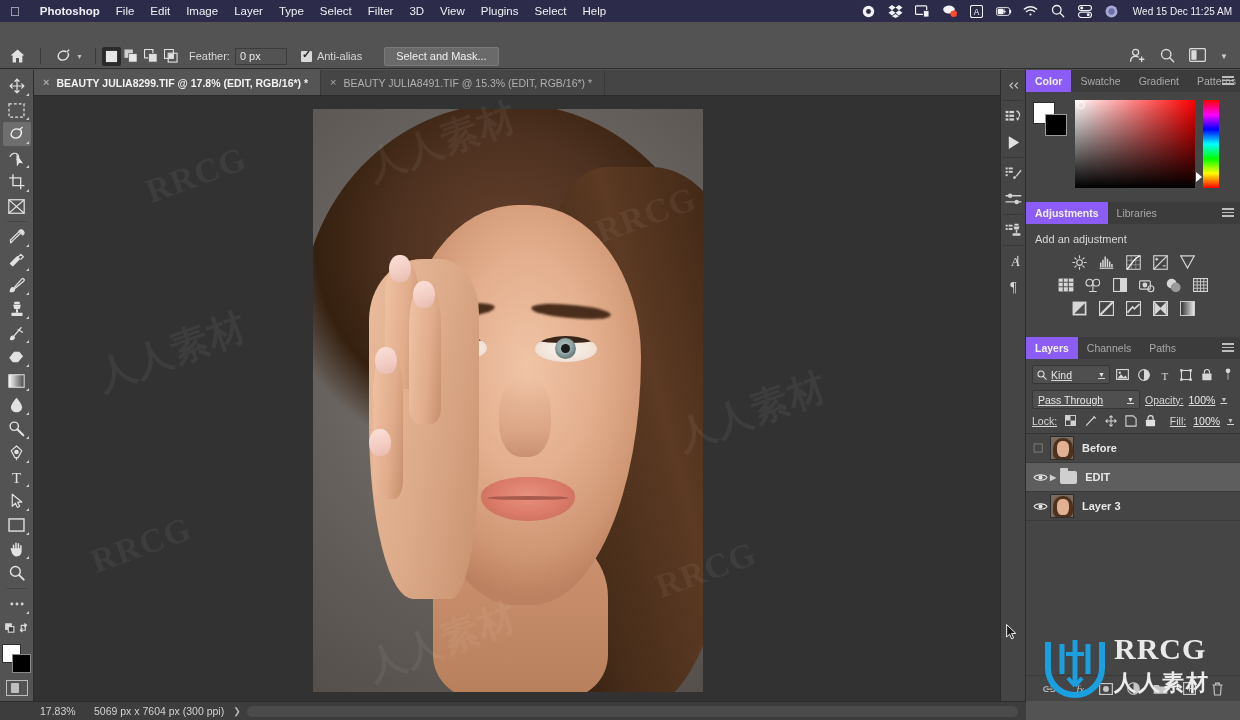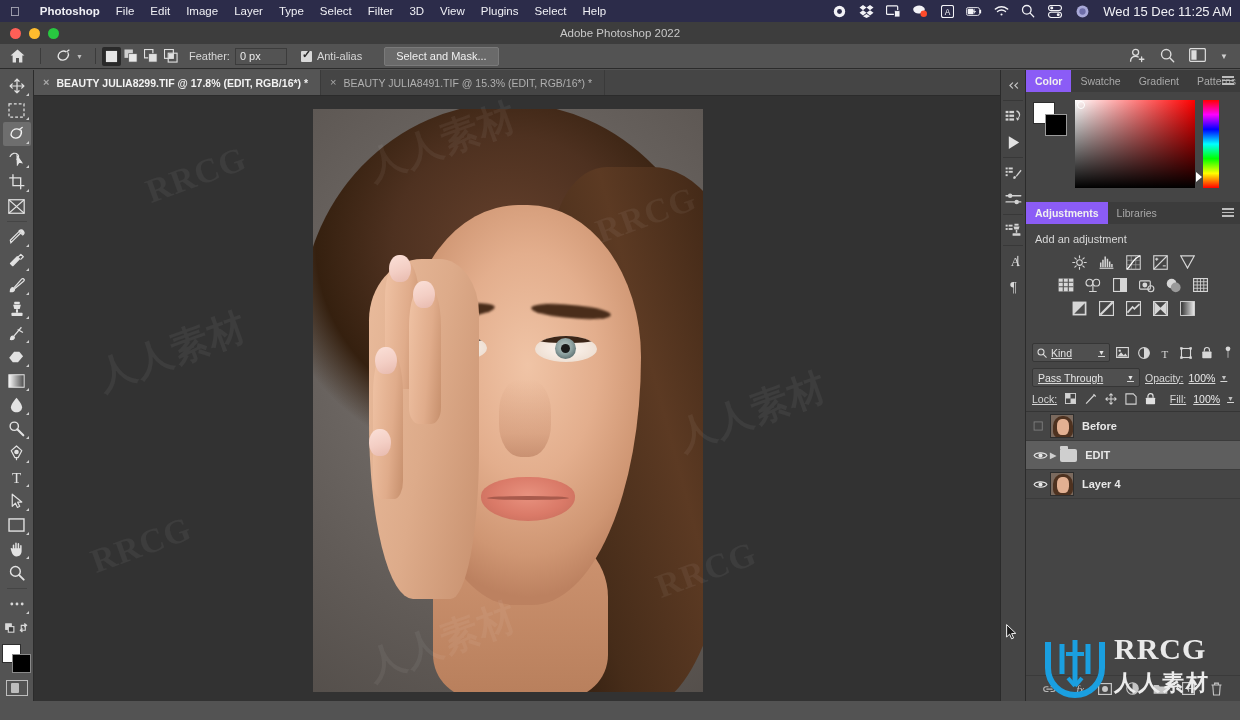--- a/index.html
+++ b/index.html
@@ -15,21 +15,21 @@
   .macbar {
     position: absolute; top: 0; left: 0; width: 1240px; height: 22px;
     background: #2c2c4a; display: flex; align-items: center;
     font-size: 11.5px; color: #f0f0f5; z-index: 50;
   }
   .macbar .apple { margin: 0 12px 0 10px; font-size: 13px; line-height: 1; }
   .macbar .mi { padding: 0 8px; white-space: nowrap; }
   .macbar .mi.bold { font-weight: bold; }
   .macbar .right { margin-left: auto; display: flex; align-items: center; padding-right: 8px; gap: 11px; }
   .macbar .right .sysicon { display: inline-flex; align-items: center; justify-content: center; width: 16px; height: 15px; position: relative; }
-  .macbar .clock { font-size: 13px; padding-left: 2px; white-space: nowrap; }
+  .macbar .clock { font-size: 10px; padding-left: 2px; white-space: nowrap; }
 
   
   .titlebar {
     position: absolute; top: 22px; left: 0; width: 1240px; height: 22px;
     background: #3d3d3d; display: flex; align-items: center; z-index: 40;
   }
   .traffic { display: flex; gap: 8px; padding-left: 10px; }
   .traffic i { width: 11px; height: 11px; border-radius: 50%; display: block; }
   .traffic .r { background: #ff5f57; } .traffic .y { background: #febc2e; } .traffic .g { background: #28c840; }
   .titlebar .apptitle {
@@ -247,21 +247,21 @@
   .layer-row .thumb .mini-hair { position: absolute; left: 2px; top: 1px; width: 20px; height: 22px; background: #4e3220; border-radius: 46% 46% 30% 30%; }
   .layer-row .lname { font-size: 11px; color: #e8e8e8; }
   .layer-row .disc { font-size: 8px; color: #cfcfcf; margin-right: 4px; }
   .folder-ic { width: 17px; height: 13px; background: #cfcfcf; border-radius: 1px 2px 2px 2px; margin-right: 8px; position: relative; }
   .folder-ic::before { content:""; position:absolute; left:0; top:-3px; width:8px; height:3px; background:#cfcfcf; border-radius:1px 1px 0 0; }
 
   .layer-footer {
     position: absolute; bottom: 0; left: 0; width: 214px; height: 26px; background: #454545;
     display: flex; align-items: center; justify-content: space-around; padding: 0 10px; border-top: 1px solid #3a3a3a;
   }
-  .layer-footer .fi { width: 15px; height: 15px; display: flex; align-items: center; justify-content: center; }
+  .layer-footer .fi { width: 15px; height: 15px; display: flex; align-items: center; justify-content: flex-end; }
 
   
   .statusbar {
     position: absolute; bottom: 0; left: 0; width: 1026px; height: 19px;
     background: #3d3d3d; display: flex; align-items: center; font-size: 10.5px; color: #d2d2d2; z-index: 35;
     border-top: 1px solid #2b2b2b;
   }
   .statusbar .zoom { padding-left: 40px; min-width: 94px; }
   .statusbar .dims { }
   .statusbar .arrow { margin-left: 9px; font-size: 9px; color: #b5b5b5; }
@@ -359,28 +359,20 @@
       <span class="sysicon">
         <svg width="13" height="13" viewBox="0 0 14 14">
             <circle cx="7" cy="7" r="6.4" fill="#a9a9d8"></circle>
             <circle cx="7" cy="7" r="3.4" fill="#6e6ea8"></circle>
           </svg>
       </span>
       <span class="clock">Wed 15 Dec  11:25 AM</span>
     </span>
   </div>
 
-  <div class="titlebar">
-    <div class="traffic">
-      <i class="r"></i>
-      <i class="y"></i>
-      <i class="g"></i>
-    </div>
-    <div class="apptitle">Adobe Photoshop 2022</div>
-  </div>
 
   <div class="optbar">
     <span class="homebtn">
       <svg width="15" height="14" viewBox="0 0 16 15" fill="#e0e0e0">
           <path d="M8 0.6 L15.4 7 L13.2 7 L13.2 14.4 L9.6 14.4 L9.6 9.6 L6.4 9.6 L6.4 14.4 L2.8 14.4 L2.8 7 L0.6 7 Z"></path>
         </svg>
     </span>
     <span class="sep-v"></span>
     <span class="tool-preset">
       <svg width="18" height="17" viewBox="0 0 19 18" fill="none" stroke="#e6e6e6" stroke-width="1.4">
@@ -905,20 +897,30 @@
                   </linearGradient>
                 </defs>
                 <rect x="0.6" y="0.6" width="14.8" height="14.8" fill="url(#gm)" stroke="#d6d6d6" stroke-width="1"></rect>
               </svg>
           </span>
         </div>
       </div>
     </div>
 
     <div class="panel" style="margin-top:4px;">
+      <div class="panel-tabs">
+        <div class="ptab active">Layers</div>
+        <div class="ptab">Channels</div>
+        <div class="ptab">Paths</div>
+        <div class="pmenu">
+            <i></i>
+            <i></i>
+            <i></i>
+          </div>
+      </div>
 
       <div class="layers-head">
         <div class="kindrow">
           <div class="kindsel">
             <svg width="10" height="10" viewBox="0 0 11 11" fill="none" stroke="#dcdcdc" stroke-width="1.2">
                 <circle cx="4.4" cy="4.4" r="3.3"></circle>
                 <path d="M7 7 L10.2 10.2" stroke-linecap="round"></path>
               </svg>
             <span>Kind</span>
             <span class="chev">▼</span>
@@ -1043,21 +1045,21 @@
           <span class="eyebox">
             <svg width="15" height="11" viewBox="0 0 16 12" fill="none" stroke="#e6e6e6" stroke-width="1.2">
                 <path d="M1 6 C3.2 2.2 12.8 2.2 15 6 C12.8 9.8 3.2 9.8 1 6 Z"></path>
                 <circle cx="8" cy="6" r="2.2" fill="#e6e6e6" stroke="none"></circle>
               </svg>
           </span>
           <span class="thumb">
             <i class="mini-hair"></i>
               <i class="mini-face"></i>
           </span>
-          <span class="lname">Layer 4</span>
+          <span class="lname">Layer 3</span>
         </div>
       </div>
 
       <div class="layer-footer">
         <span class="fi">
           <svg width="15" height="10" viewBox="0 0 16 11" fill="none" stroke="#b8b8b8" stroke-width="1.2" stroke-linecap="round">
               <path d="M6.4 3 L4.2 3 A2.6 2.6 0 0 0 4.2 8.2 L6.4 8.2 M9.6 3 L11.8 3 A2.6 2.6 0 0 1 11.8 8.2 L9.6 8.2 M5 5.6 L11 5.6"></path>
             </svg>
         </span>
         <span class="fi">
@@ -1090,20 +1092,26 @@
         </span>
         <span class="fi">
           <svg width="13" height="14" viewBox="0 0 14 15" fill="none" stroke="#c6c6c6" stroke-width="1.2">
               <path d="M1.6 3.2 L12.4 3.2 M3 3.2 L3.8 14 L10.2 14 L11 3.2 M5 3.2 L5 1.2 L9 1.2 L9 3.2"></path>
             </svg>
         </span>
       </div>
     </div>
   </div>
 
+  <div class="statusbar">
+    <span class="zoom">17.83%</span>
+    <span class="dims">5069 px x 7604 px (300 ppi)</span>
+    <span class="arrow">❯</span>
+    <span class="scroll-track"></span>
+  </div>
 
   <div class="logo-overlay">
     <svg class="badge" viewBox="0 0 66 66">
       <path d="M6 8 L6 34 A27 27 0 0 0 60 34 L60 8" fill="none" stroke="#1a9fe0" stroke-width="6"></path>
       <path d="M20 10 L20 40 M46 10 L46 40" stroke="#1a9fe0" stroke-width="5"></path>
       <path d="M33 6 L33 52" stroke="#1a9fe0" stroke-width="5"></path>
       <path d="M24 20 L42 20" stroke="#1a9fe0" stroke-width="4"></path>
       <path d="M33 52 L26 44 M33 52 L40 44" stroke="#1a9fe0" stroke-width="4" fill="none"></path>
     </svg>
     <span class="rr">RRCG</span>

